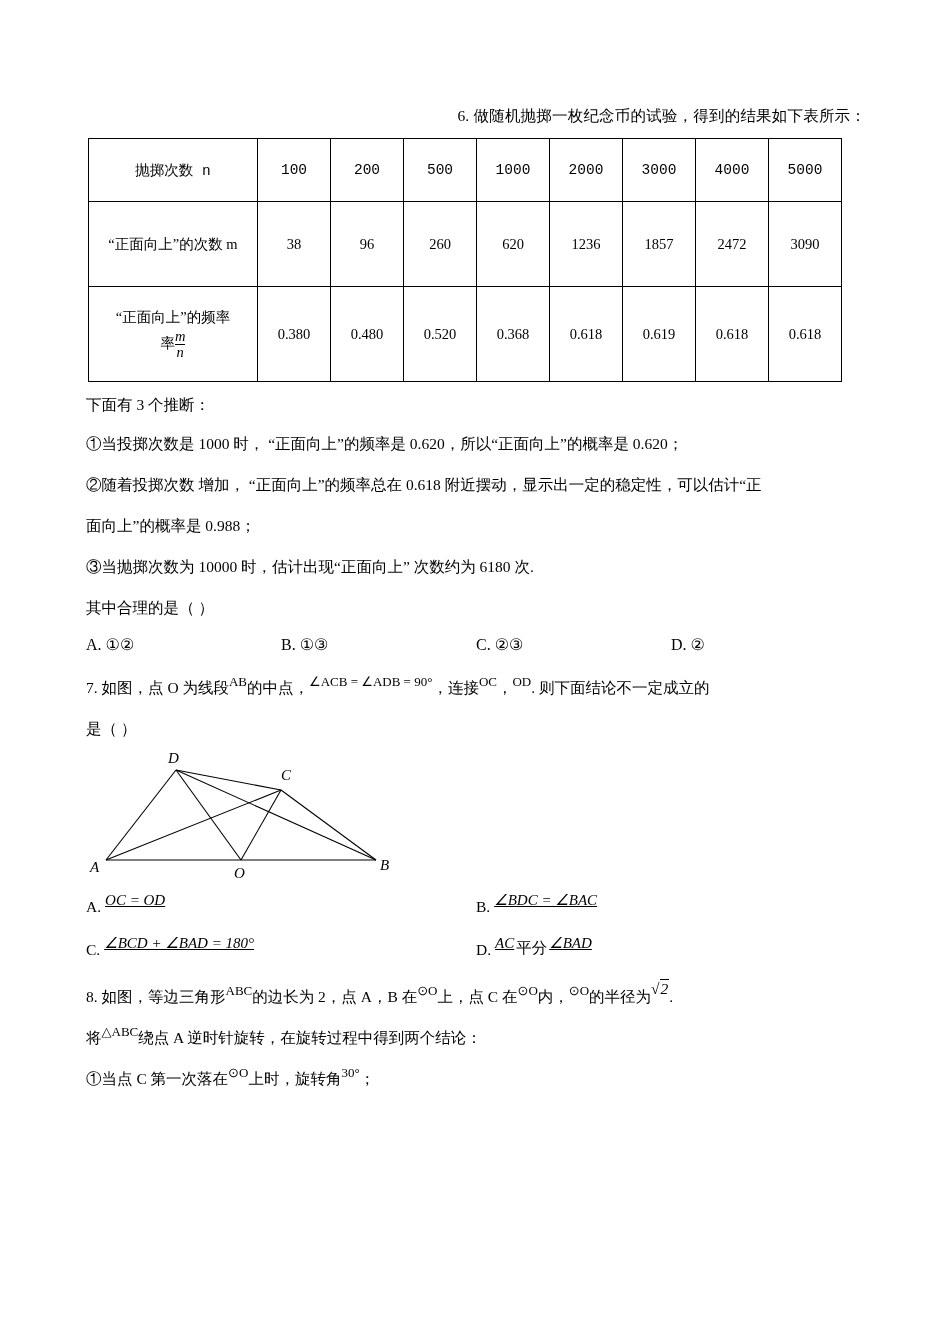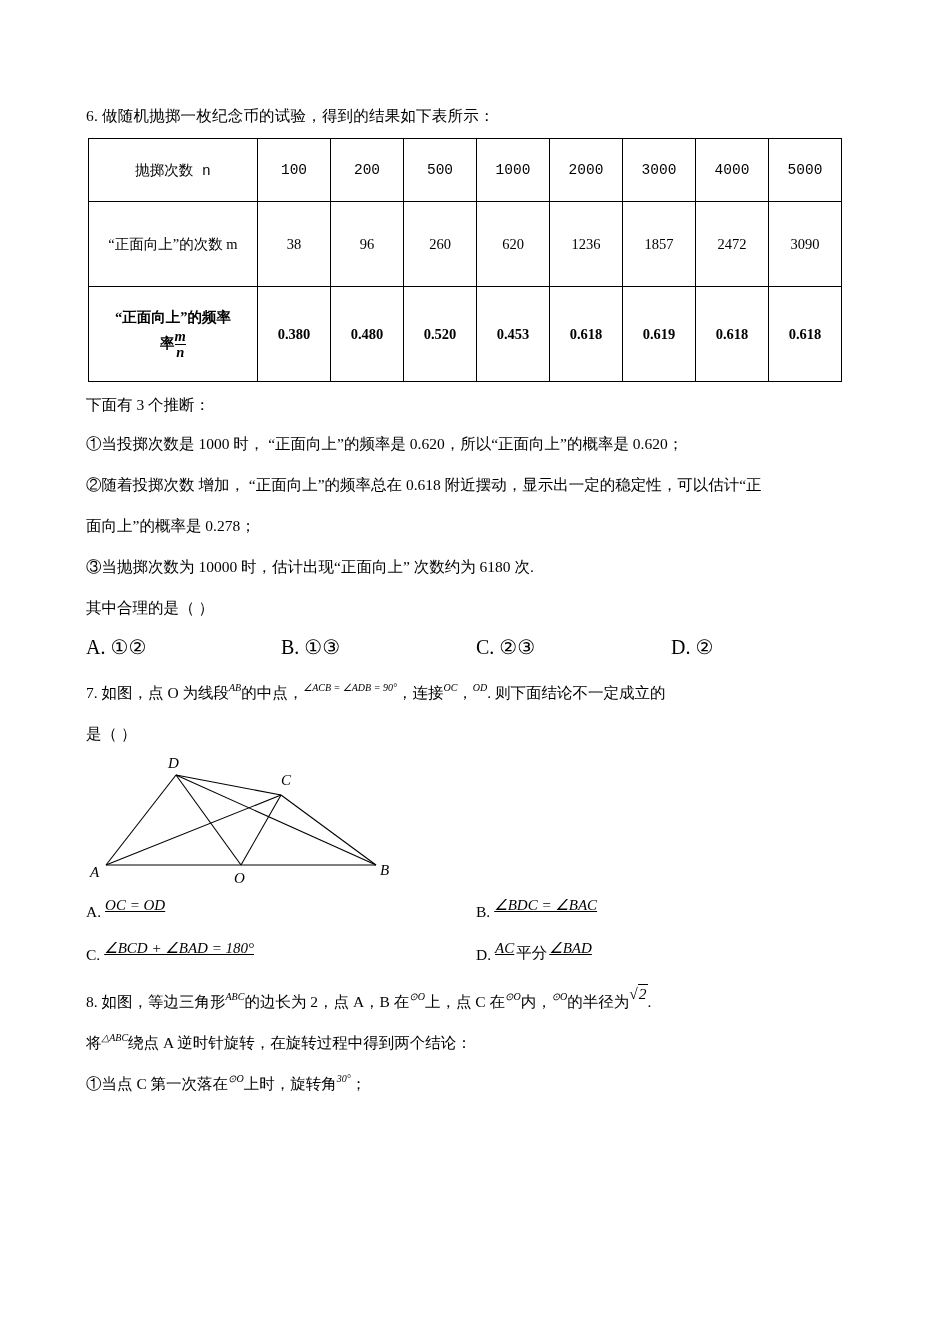--- a/index.html
+++ b/index.html
@@ -26,20 +26,21 @@
     position: absolute;
     left: 86px;
     top: 104px;
     width: 780px;
   }
   .q-line {
     font-size: 15.5px;
     line-height: 1.55;
     margin: 0 0 6px 0;
     letter-spacing: 0.2px;
+    text-align: right;
   }
   
   table.freq {
     border-collapse: collapse;
     margin: 10px 0 6px 2px;
     table-layout: fixed;
   }
   table.freq td {
     border: 1px solid #000;
     text-align: center;
@@ -49,41 +50,41 @@
   }
   table.freq td.head {
     width: 152px;
     padding: 6px 8px;
   }
   table.freq td.val {
     width: 68px;
   }
   tr.r1 td { height: 30px; font-family: Liberation Mono, monospace; }
   tr.r2 td { height: 52px; }
-  tr.r3 td { height: 62px; font-weight: bold; }
+  tr.r3 td { height: 62px; }
   .frac {
     display: inline-block;
     vertical-align: middle;
     text-align: center;
     line-height: 1.05;
     font-style: italic;
     font-size: 14.5px;
   }
   .frac .num { display: block; }
   .frac .den { display: block; border-top: 1px solid #000; }
   
   .para {
     font-size: 15.5px;
     line-height: 2.0;
     margin: 10px 0 0 0;
   }
   .para.tight { line-height: 1.7; }
   .options-row {
     display: flex;
-    font-size: 20px;
+    font-size: 16px;
     margin-top: 12px;
   }
   .options-row .opt { width: 195px; }
   .opt-grid {
     margin-top: 14px;
     width: 100%;
   }
   .opt-grid .row {
     display: flex;
     margin-bottom: 22px;
@@ -100,22 +101,21 @@
     position: relative;
     top: -7px;
     font-style: italic;
     font-size: 15px;
     text-decoration: underline;
   }
   .inline-raise {
     display: inline-block;
     position: relative;
     top: -7px;
-    font-style: italic;
-    font-size: 10px;
+    font-size: 13px;
   }
   .fig {
     margin: 6px 0 0 0;
   }
   .sqrt-wrap {
     display: inline-block;
     position: relative;
     top: -8px;
     font-style: italic;
   }
@@ -159,33 +159,33 @@
     <tr class="r3">
       <td class="head">
         <div>“正面向上”的频率</div>
         <div style="margin-top:2px;">
           <span>率</span><span class="frac"><span class="num">m</span><span class="den">n</span></span>
         </div>
       </td>
       <td class="val">0.380</td>
       <td class="val">0.480</td>
       <td class="val">0.520</td>
-      <td class="val">0.453</td>
+      <td class="val">0.368</td>
       <td class="val">0.618</td>
       <td class="val">0.619</td>
       <td class="val">0.618</td>
       <td class="val">0.618</td>
     </tr>
   </tbody>
       </table>
 
   <div class="para tight">下面有 3 个推断：</div>
   <div class="para">①当投掷次数是 1000 时， “正面向上”的频率是 0.620，所以“正面向上”的概率是 0.620；</div>
   <div class="para">②随着投掷次数   增加， “正面向上”的频率总在 0.618 附近摆动，显示出一定的稳定性，可以估计“正</div>
-  <div class="para">面向上”的概率是 0.278；</div>
+  <div class="para">面向上”的概率是 0.988；</div>
   <div class="para">③当抛掷次数为 10000 时，估计出现“正面向上”   次数约为 6180 次.</div>
   <div class="para">其中合理的是（     ）</div>
 
   <div class="options-row">
     <div class="opt">
       <span>A.</span>
       <span>①②</span>
     </div>
     <div class="opt">
       <span>B.</span>

